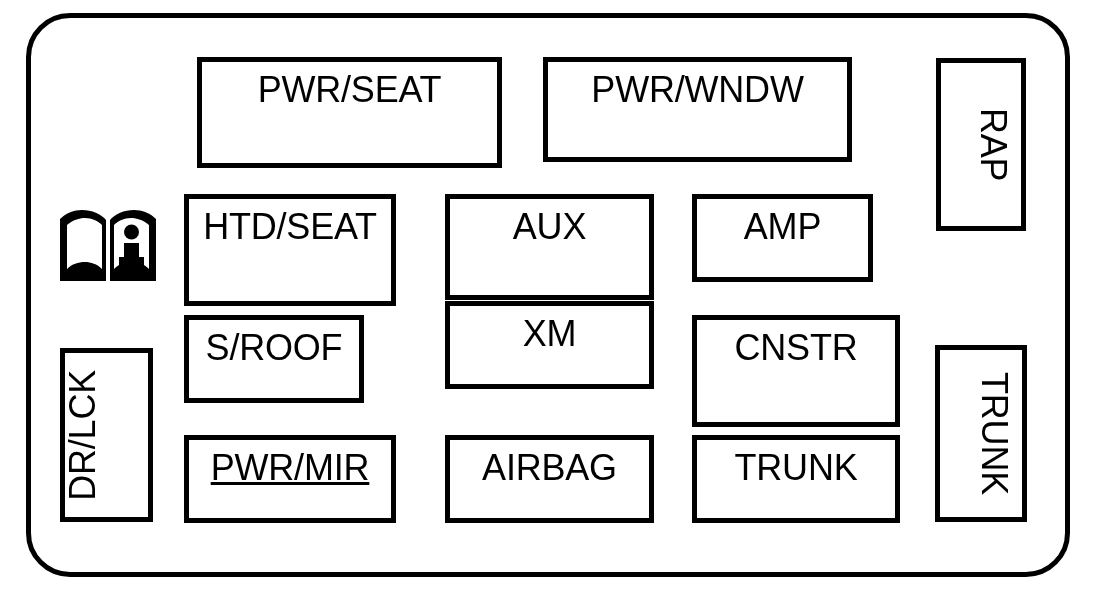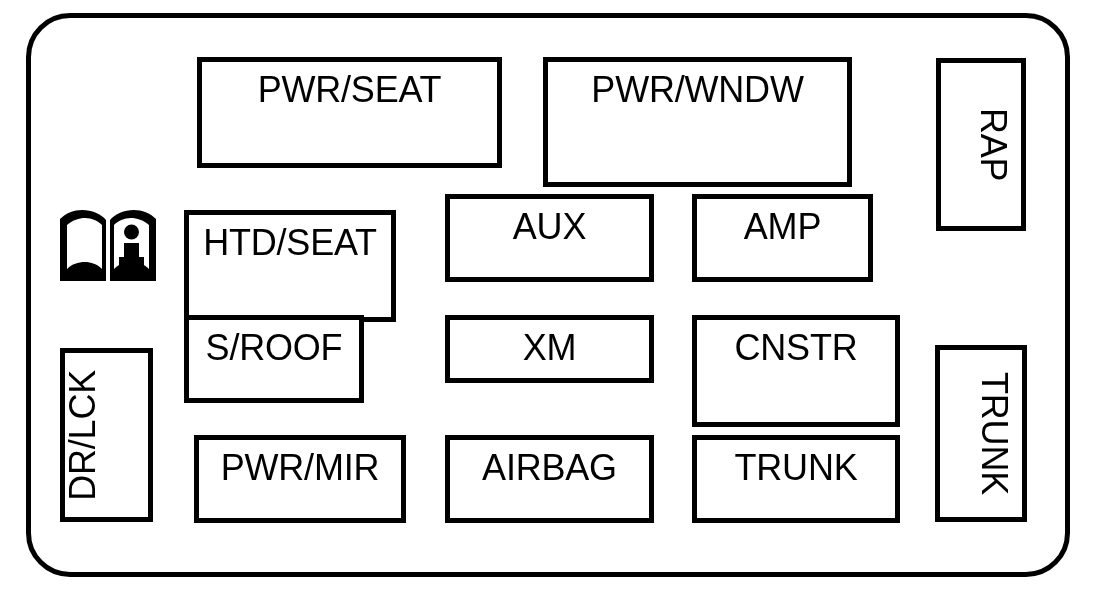--- a/index.html
+++ b/index.html
@@ -106,61 +106,61 @@
       <circle cx="71.5" cy="27" r="7.5" fill="#000000"></circle>
       <rect x="64" y="38" width="15" height="23" fill="#000000"></rect>
       <rect x="59" y="52" width="25" height="9" fill="#000000"></rect>
     </svg>
   </div>
 
   <div class="fuse" style="left:197px; top:57px; width:305px; height:111px;">
     <span class="label">PWR/SEAT</span>
   </div>
 
-  <div class="fuse" style="left:543px; top:57px; width:309px; height:130px;">
+  <div class="fuse" style="left:543px; top:57px; width:309px; height:105px;">
     <span class="label">PWR/WNDW</span>
   </div>
 
   <div class="fuse vertical rot-cw" style="left:936px; top:58px; width:90px; height:173px;">
     <span class="label">RAP</span>
   </div>
 
-  <div class="fuse" style="left:184px; top:194px; width:212px; height:112px;margin-top:16px;">
+  <div class="fuse" style="left:184px; top:194px; width:212px; height:112px;">
     <span class="label">HTD/SEAT</span>
   </div>
 
-  <div class="fuse" style="left:445px; top:194px; width:209px; height:88px;">
+  <div class="fuse" style="left:445px; top:194px; width:209px; height:106px;">
     <span class="label">AUX</span>
   </div>
 
   <div class="fuse" style="left:692px; top:194px; width:181px; height:88px;">
     <span class="label">AMP</span>
   </div>
 
   <div class="fuse vertical rot-ccw" style="left:60px; top:348px; width:93px; height:174px;">
     <span class="label">DR/LCK</span>
   </div>
 
   <div class="fuse" style="left:184px; top:315px; width:180px; height:88px;">
     <span class="label">S/ROOF</span>
   </div>
 
-  <div class="fuse" style="left:445px; top:315px; width:209px; height:68px;">
+  <div class="fuse" style="left:445px; top:301px; width:209px; height:88px;">
     <span class="label">XM</span>
   </div>
 
   <div class="fuse" style="left:692px; top:315px; width:208px; height:112px;">
     <span class="label">CNSTR</span>
   </div>
 
   <div class="fuse vertical rot-cw" style="left:935px; top:345px; width:92px; height:177px;">
     <span class="label">TRUNK</span>
   </div>
 
-  <div class="fuse" style="left:194px; top:435px; width:212px; height:88px;">
+  <div class="fuse" style="left:184px; top:435px; width:212px; height:88px;text-decoration:underline;">
     <span class="label">PWR/MIR</span>
   </div>
 
   <div class="fuse" style="left:445px; top:435px; width:209px; height:88px;">
     <span class="label">AIRBAG</span>
   </div>
 
   <div class="fuse" style="left:692px; top:435px; width:208px; height:88px;">
     <span class="label">TRUNK</span>
   </div>

